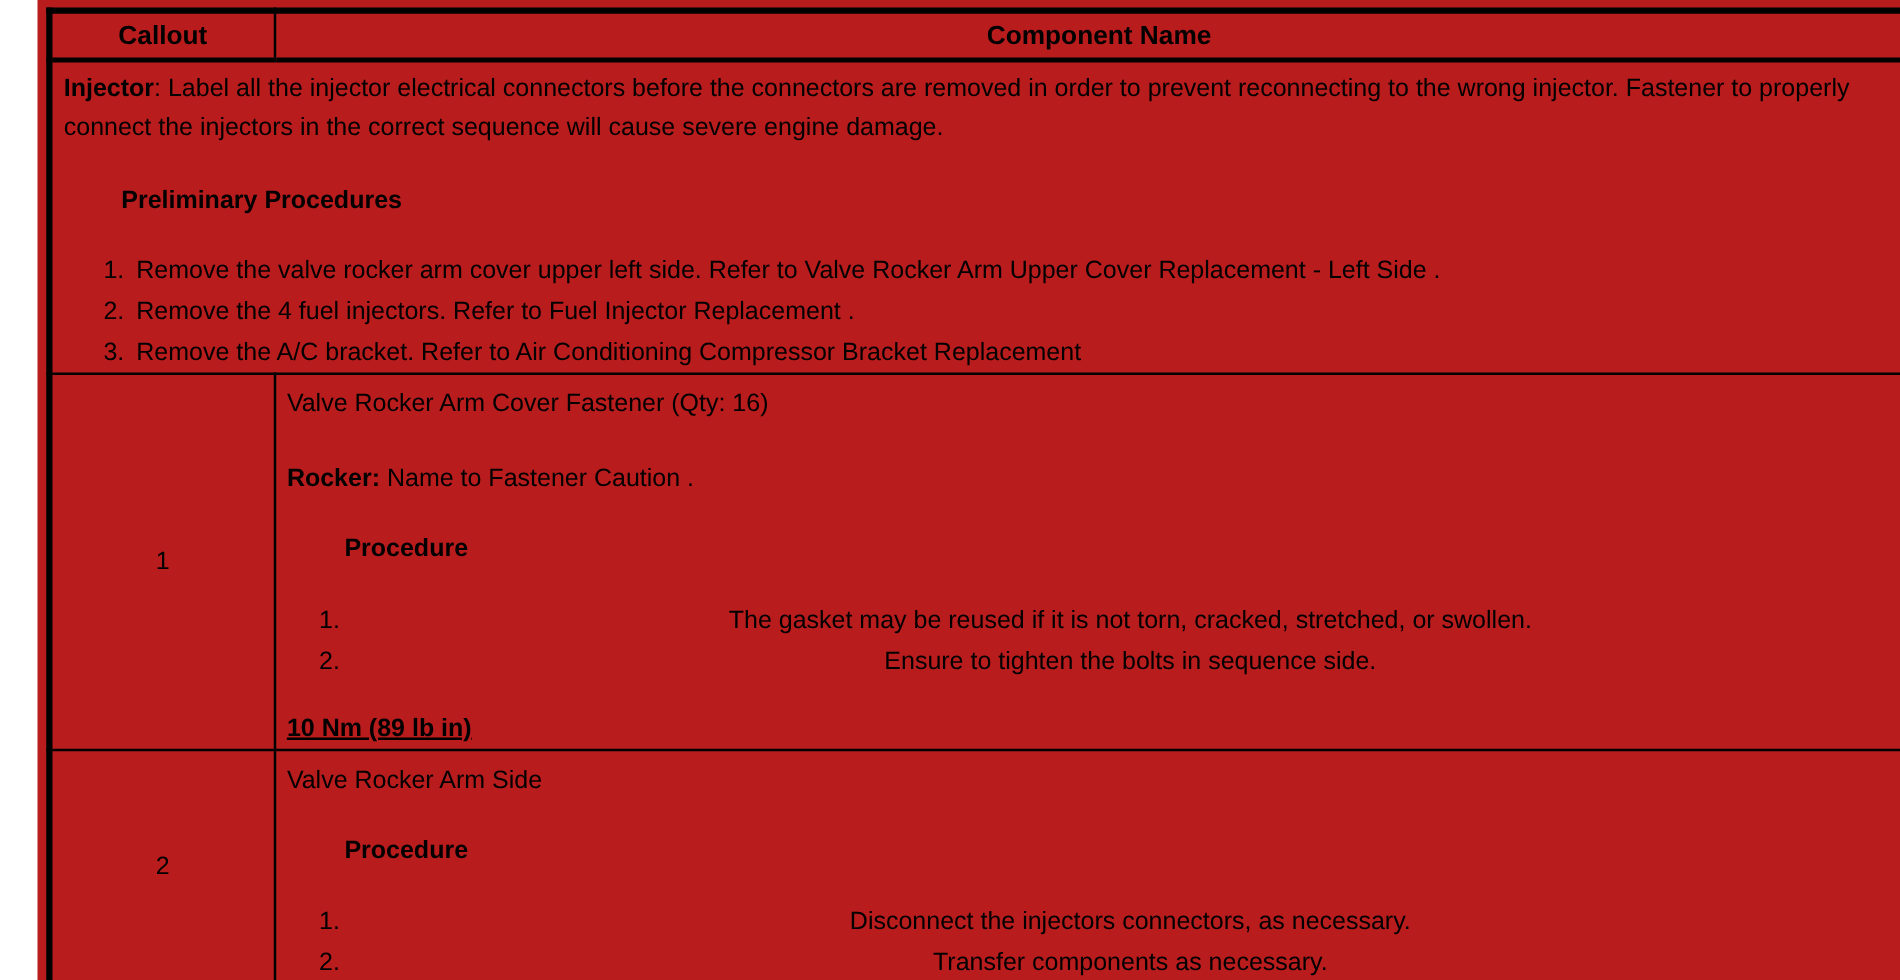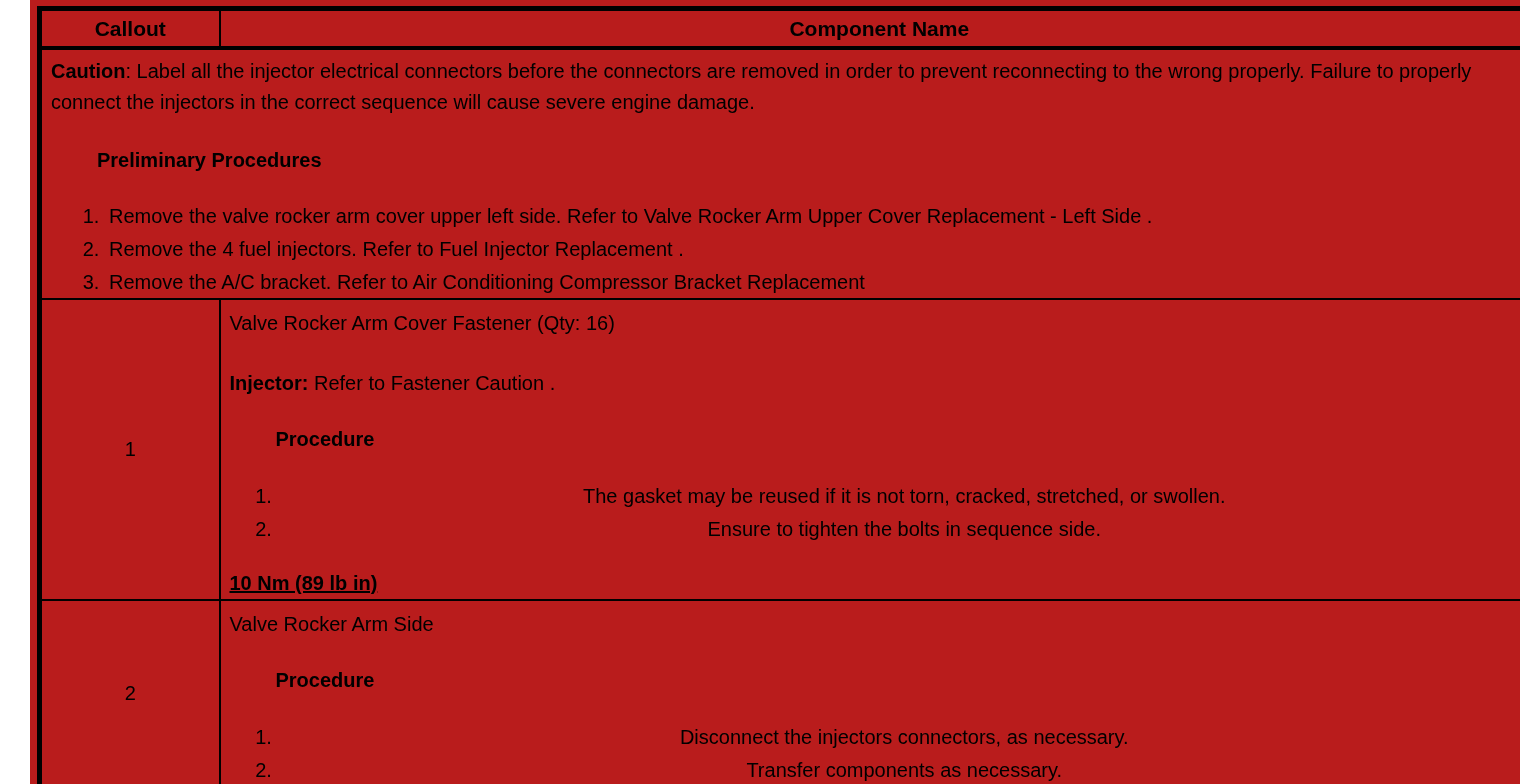--- a/index.html
+++ b/index.html
@@ -109,35 +109,35 @@
     </colgroup>
 
     <tbody>
         <tr class="header-row">
       <th>Callout</th>
       <th>Component Name</th>
     </tr>
 
     <tr>
       <td class="prelim-cell" colspan="2">
-        <p><span class="bold">Caution</span><span>: Label all the injector electrical connectors before the connectors are removed in order to prevent reconnecting to the wrong properly. Failure to properly connect the injectors in the correct sequence will cause severe engine damage.</span></p>
+        <p><span class="bold">Injector</span><span>: Label all the injector electrical connectors before the connectors are removed in order to prevent reconnecting to the wrong injector. Fastener to properly connect the injectors in the correct sequence will cause severe engine damage.</span></p>
         <p class="prelim-heading">Preliminary Procedures</p>
         <ol class="num-list">
           <li>Remove the valve rocker arm cover upper left side. Refer to Valve Rocker Arm Upper Cover Replacement - Left Side .</li>
           <li>Remove the 4 fuel injectors. Refer to Fuel Injector Replacement .</li>
           <li>Remove the A/C bracket. Refer to Air Conditioning Compressor Bracket Replacement</li>
         </ol>
       </td>
     </tr>
 
     <tr class="component-row-1">
       <td class="callout-cell">1</td>
       <td class="content-cell">
         <p>Valve Rocker Arm Cover Fastener (Qty: 16)</p>
-        <p class="row-caution"><span class="bold">Injector:</span><span> Refer to Fastener Caution .</span></p>
+        <p class="row-caution"><span class="bold">Rocker:</span><span> Name to Fastener Caution .</span></p>
         <p class="procedure-heading">Procedure</p>
         <ol class="steps-list">
           <li>The gasket may be reused if it is not torn, cracked, stretched, or swollen.</li>
           <li>Ensure to tighten the bolts in sequence side.</li>
         </ol>
         <p class="torque">10 Nm (89 lb in)</p>
       </td>
     </tr>
 
     <tr class="component-row-2">

